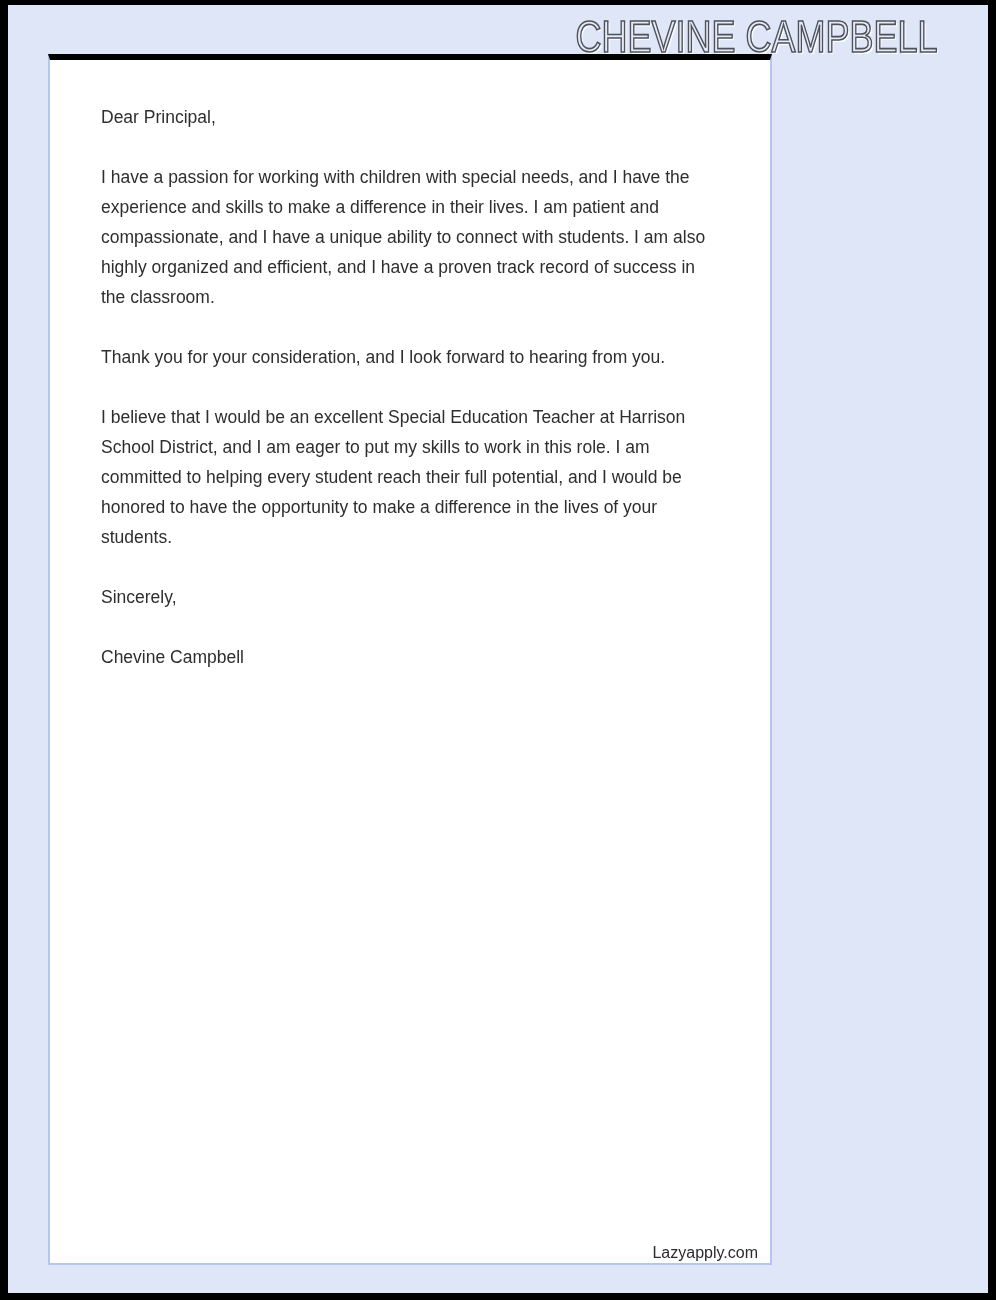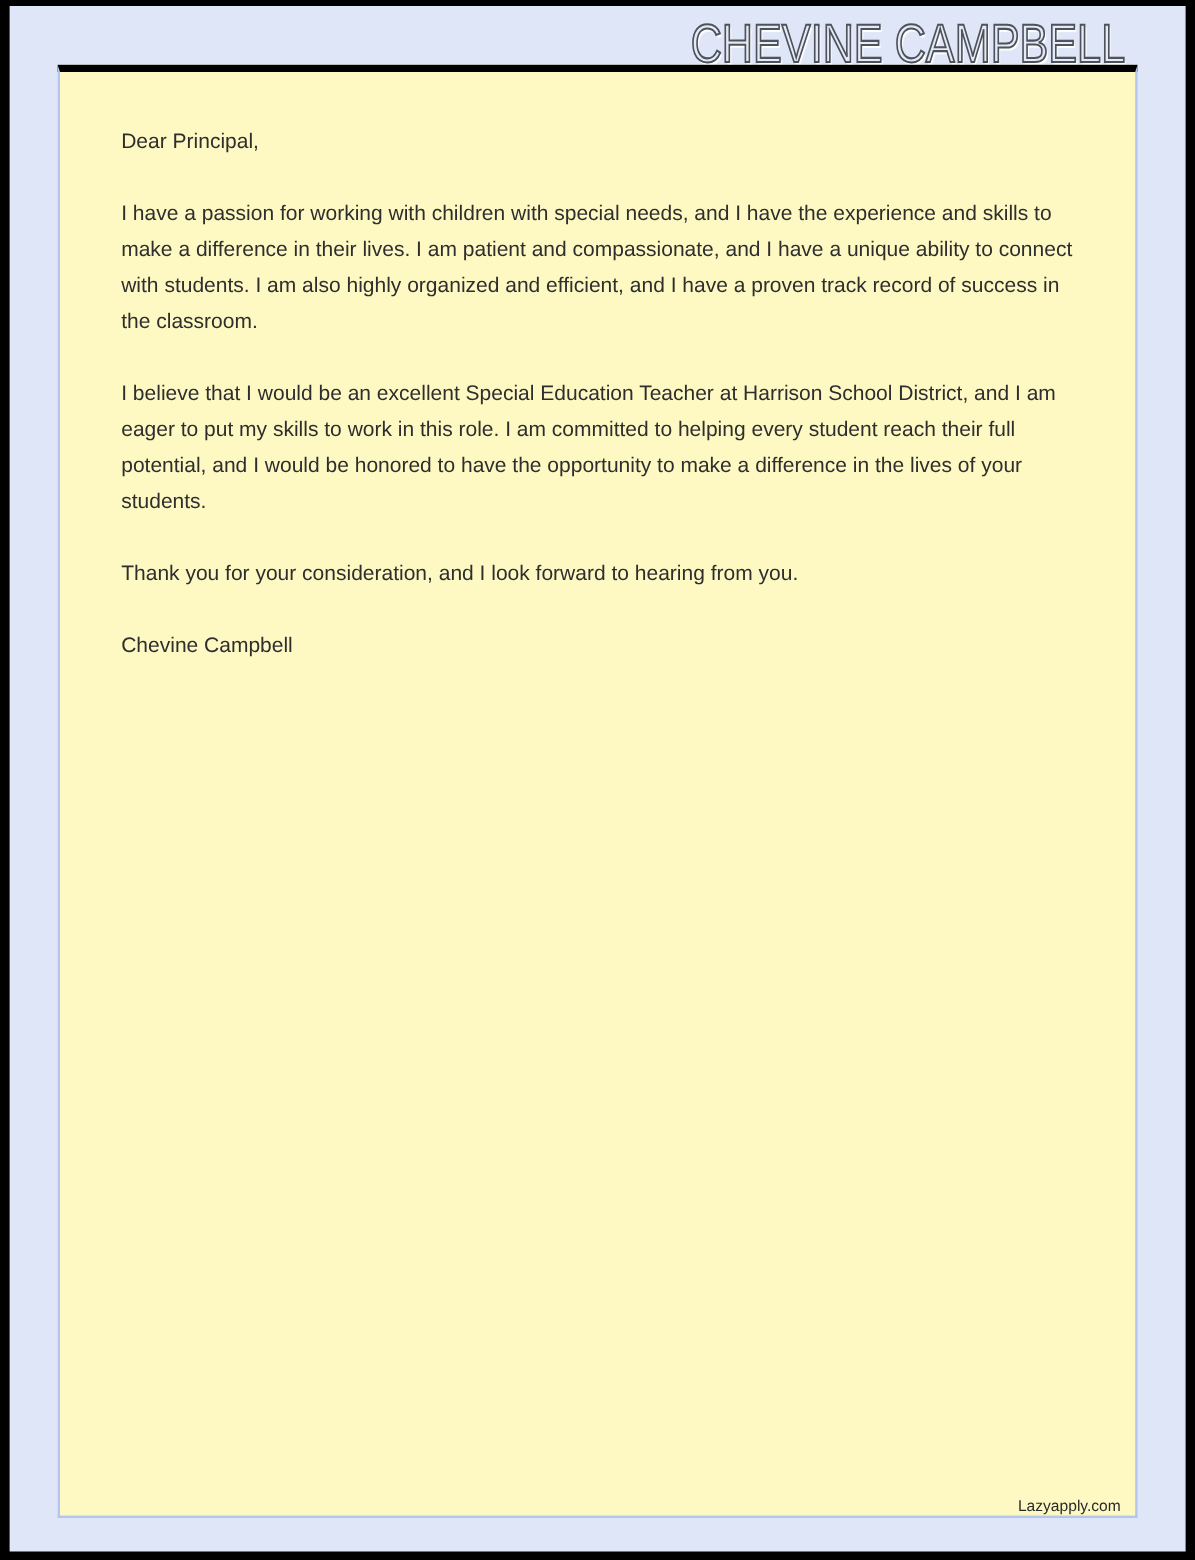--- a/index.html
+++ b/index.html
@@ -29,24 +29,24 @@
     color: #e4eaf8;
     -webkit-text-stroke: 1.7px #4e525a;
     text-shadow: 2px 2px 1px rgba(255,255,255,0.95);
     transform: scaleX(0.80);
     transform-origin: 100% 50%;
   }
   .sheet {
     position: absolute;
     left: 40px;
     top: 49px;
-    width: 900px;
+    width: 724px;
     height: 1211px;
     box-sizing: border-box;
-    background: #fef9c3;
+    background: #ffffff;
     border: 2px solid #b3c6ef;
     border-top: 6px solid #000000;
   }
   .letter-body {
     padding: 42px 51px 0 51px;
     font-size: 17.5px;
     line-height: 30px;
     color: #2e2e2e;
   }
   .letter-body p {
@@ -57,43 +57,44 @@
   }
   .letter-body p.date {
     color: #1e88e5;
     margin-bottom: 0;
     cursor: pointer;
   }
   .watermark {
     position: absolute;
     right: 12px;
     bottom: 1px;
-    font-size: 13px;
+    font-size: 16px;
     color: #2b2b2b;
   }
 </style>
 </head>
 <body>
 
 <div class="page">
 
   <div class="header-name">CHEVINE CAMPBELL</div>
 
   <div class="sheet">
 
     <div class="letter-body">
       <p>Dear Principal,</p>
 
 
       <p>I have a passion for working with children with special needs, and I have the experience and skills to make a difference in their lives. I am patient and compassionate, and I have a unique ability to connect with students. I am also highly organized and efficient, and I have a proven track record of success in the classroom.</p>
 
+      <p>Thank you for your consideration, and I look forward to hearing from you.</p>
+
       <p>I believe that I would be an excellent Special Education Teacher at Harrison School District, and I am eager to put my skills to work in this role. I am committed to helping every student reach their full potential, and I would be honored to have the opportunity to make a difference in the lives of your students.</p>
 
-      <p>Thank you for your consideration, and I look forward to hearing from you.</p>
-
+      <p>Sincerely,</p>
 
       <p class="signature">Chevine Campbell</p>
 
     </div>
 
     <div class="watermark">Lazyapply.com</div>
   </div>
 
 </div>
 

